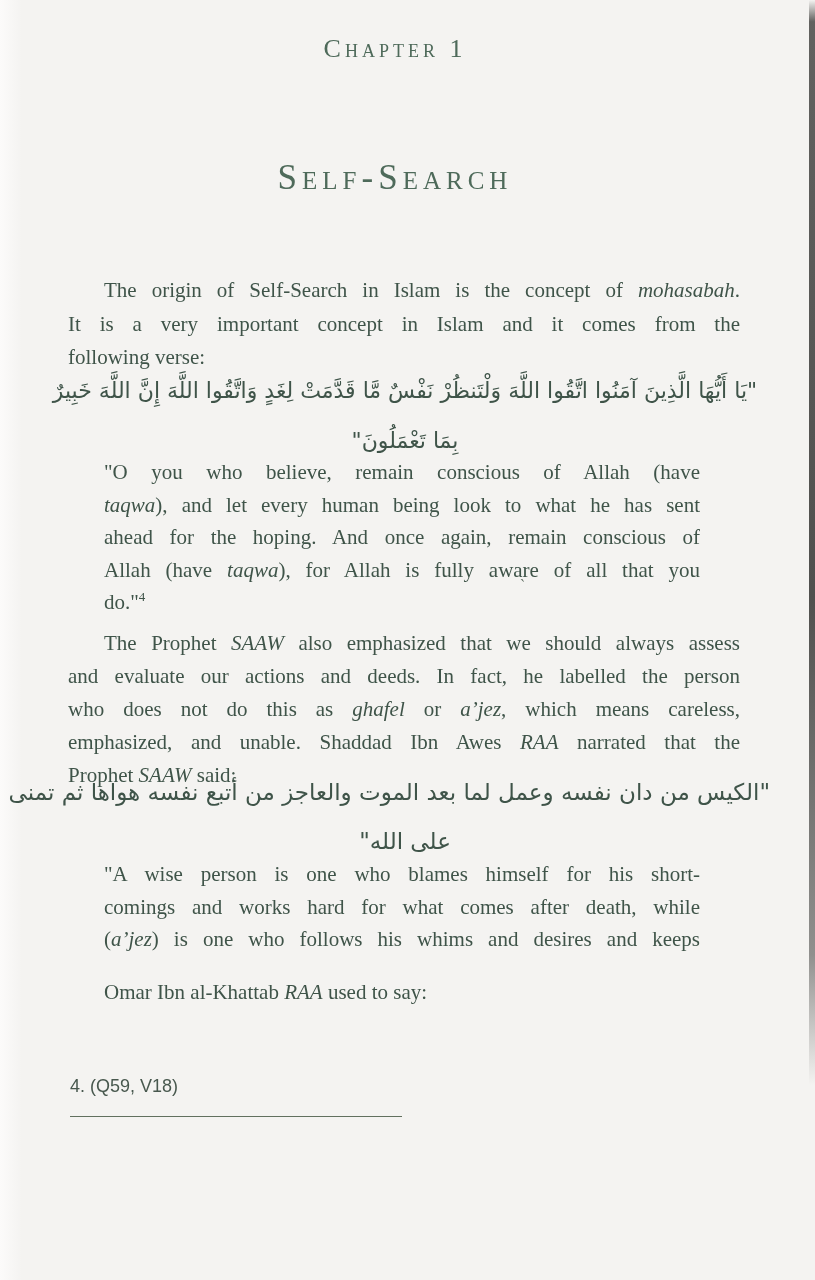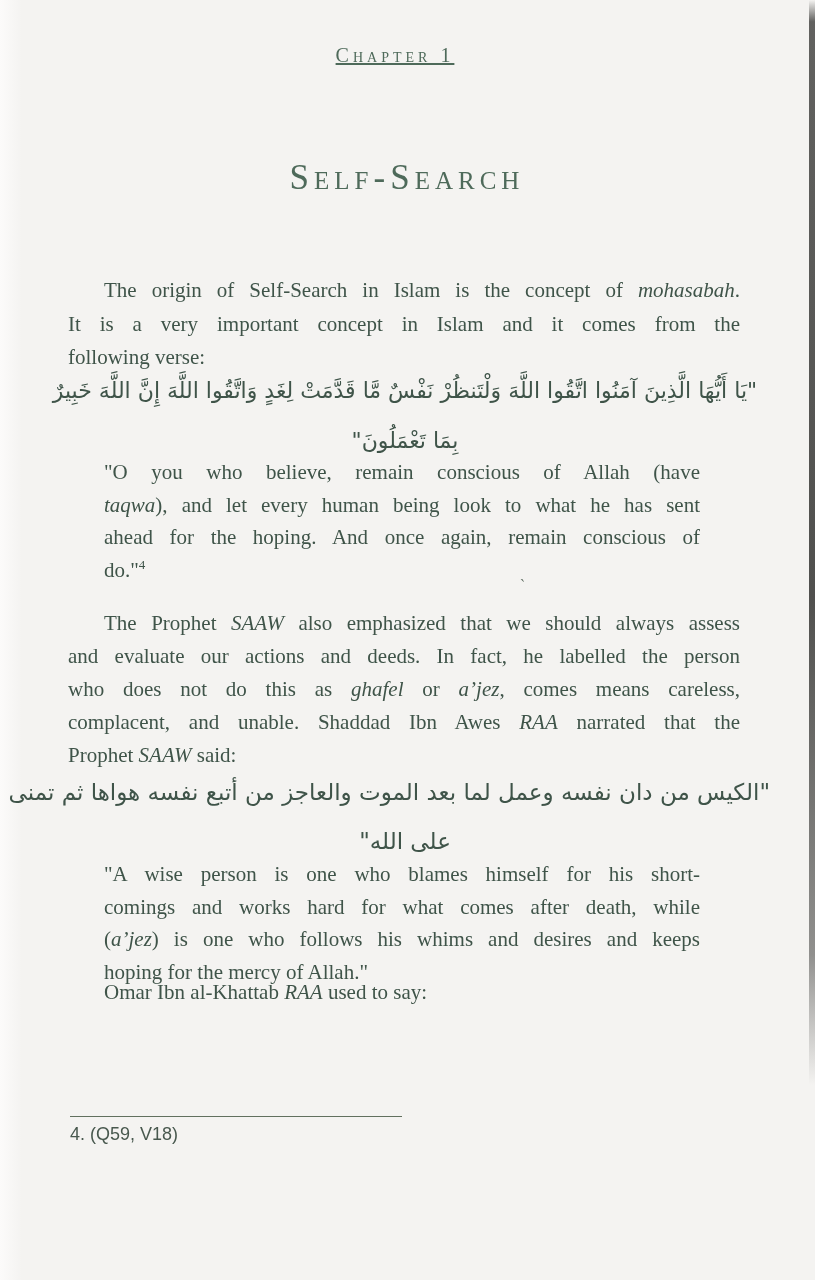--- a/index.html
+++ b/index.html
@@ -22,30 +22,29 @@
     background:linear-gradient(to bottom,
       rgba(72,72,70,0) 0%,
       rgba(72,72,70,.85) 2%,
       rgba(62,62,60,.9) 55%,
       rgba(62,62,60,.55) 88%,
       rgba(62,62,60,0) 100%);
     pointer-events:none;
   }
   .blk{position:absolute;}
   .chapter-heading{
-    left:0;top:44px;width:790px;
+    left:0;top:34px;width:790px;
     text-align:center;
-    font-size:20px;
+    font-size:26px;
     font-variant:small-caps;
     letter-spacing:4px;
     color:var(--heading,#4e6a5a);
-    text-decoration:underline;
   }
   .page-title{
-    left:12px;top:158px;width:790px;
+    left:0;top:158px;width:790px;
     text-align:center;
     font-size:35px;
     font-variant:small-caps;
     letter-spacing:5px;
     color:var(--heading,#4e6a5a);
   }
   .body-para{left:68px;width:672px;font-size:21px;line-height:33.5px;}
   .quote-para{left:104px;width:596px;font-size:21px;line-height:32.5px;}
   .tl{text-align:justify;text-align-last:justify;font-family:Liberation Serif, serif;}
   .tl-last{text-align-last:left;}
@@ -62,34 +61,34 @@
   }
   .arabic-verse{top:366px;font-size:22px;line-height:50px;}
   .arabic-hadith{top:768px;font-size:23px;line-height:49px;}
   .arabic .aline{white-space:nowrap;}
   .omar{top:976px;}
   .footnote-rule{
     left:70px;top:1116px;width:332px;height:0;
     border-top:1.5px solid #61705f;
   }
   .footnote{
-    left:70px;top:1124px;width:400px;
+    left:70px;top:1076px;width:400px;
     font-family:"Liberation Sans", sans-serif;
     font-size:18px;
     color:#48584e;
     text-align:left;
   }
   .scan-artifact{
     left:519px;top:576px;
     font-size:17px;color:#5c6b60;
     transform:rotate(8deg);
   }
   .p1{top:274px;}
   .q1{top:456px;}
-  .p2{top:607px;font-size:21px;line-height:33px;}
+  .p2{top:627px;font-size:21px;line-height:33px;}
   .q2{top:858px;}
 </style>
 </head>
 <body>
 
 <div class="page">
 
   <div class="edge-left"></div>
   <div class="edge-right"></div>
 
@@ -105,41 +104,41 @@
 
   <div class="blk arabic arabic-verse" dir="rtl">
     <div class="aline">"يَا أَيُّهَا الَّذِينَ آمَنُوا اتَّقُوا اللَّهَ وَلْتَنظُرْ نَفْسٌ مَّا قَدَّمَتْ لِغَدٍ وَاتَّقُوا اللَّهَ إِنَّ اللَّهَ خَبِيرٌ</div>
     <div class="aline">بِمَا تَعْمَلُونَ"</div>
   </div>
 
   <div class="blk quote-para noindent q1">
       <div class="tl"><span>"O you who believe, remain conscious of Allah (have</span></div>
       <div class="tl"><span class="it">taqwa</span><span>), and let every human being look to what he has sent</span></div>
       <div class="tl"><span>ahead for the hoping. And once again, remain conscious of</span></div>
+      <div class="tl"><span>Allah (have </span><span class="it">taqwa</span><span>), for Allah is fully aware of all that you</span></div>
       <div class="tl tl-last"><span>do."</span><sup>4</sup></div>
     </div>
 
   <div class="blk body-para indent p2">
       <div class="tl"><span>The Prophet </span><span class="it">SAAW</span><span> also emphasized that we should always assess</span></div>
       <div class="tl"><span>and evaluate our actions and deeds. In fact, he labelled the person</span></div>
-      <div class="tl"><span>who does not do this as </span><span class="it">ghafel</span><span> or </span><span class="it">a’jez</span><span>, comes means careless,</span></div>
-      <div class="tl"><span>complacent, and unable. Shaddad Ibn Awes </span><span class="it">RAA</span><span> narrated that the</span></div>
+      <div class="tl"><span>who does not do this as </span><span class="it">ghafel</span><span> or </span><span class="it">a’jez</span><span>, which means careless,</span></div>
+      <div class="tl"><span>emphasized, and unable. Shaddad Ibn Awes </span><span class="it">RAA</span><span> narrated that the</span></div>
       <div class="tl tl-last"><span>Prophet </span><span class="it">SAAW</span><span> said:</span></div>
     </div>
 
   <div class="blk arabic arabic-hadith" dir="rtl">
     <div class="aline">"الكيس من دان نفسه وعمل لما بعد الموت والعاجز من أتبع نفسه هواها ثم تمنى</div>
     <div class="aline">على الله"</div>
   </div>
 
   <div class="blk quote-para noindent q2">
       <div class="tl"><span>"A wise person is one who blames himself for his short-</span></div>
       <div class="tl"><span>comings and works hard for what comes after death, while</span></div>
       <div class="tl"><span>(</span><span class="it">a’jez</span><span>) is one who follows his whims and desires and keeps</span></div>
-      <div class="tl tl-last"><span>hoping for the mercy of Allah."</span></div>
     </div>
 
   <div class="blk body-para indent omar">
       <div class="tl tl-last"><span>Omar Ibn al-Khattab </span><span class="it">RAA</span><span> used to say:</span></div>
     </div>
 
   <div class="blk scan-artifact">`</div>
 
   <div class="blk footnote-rule"></div>
 

